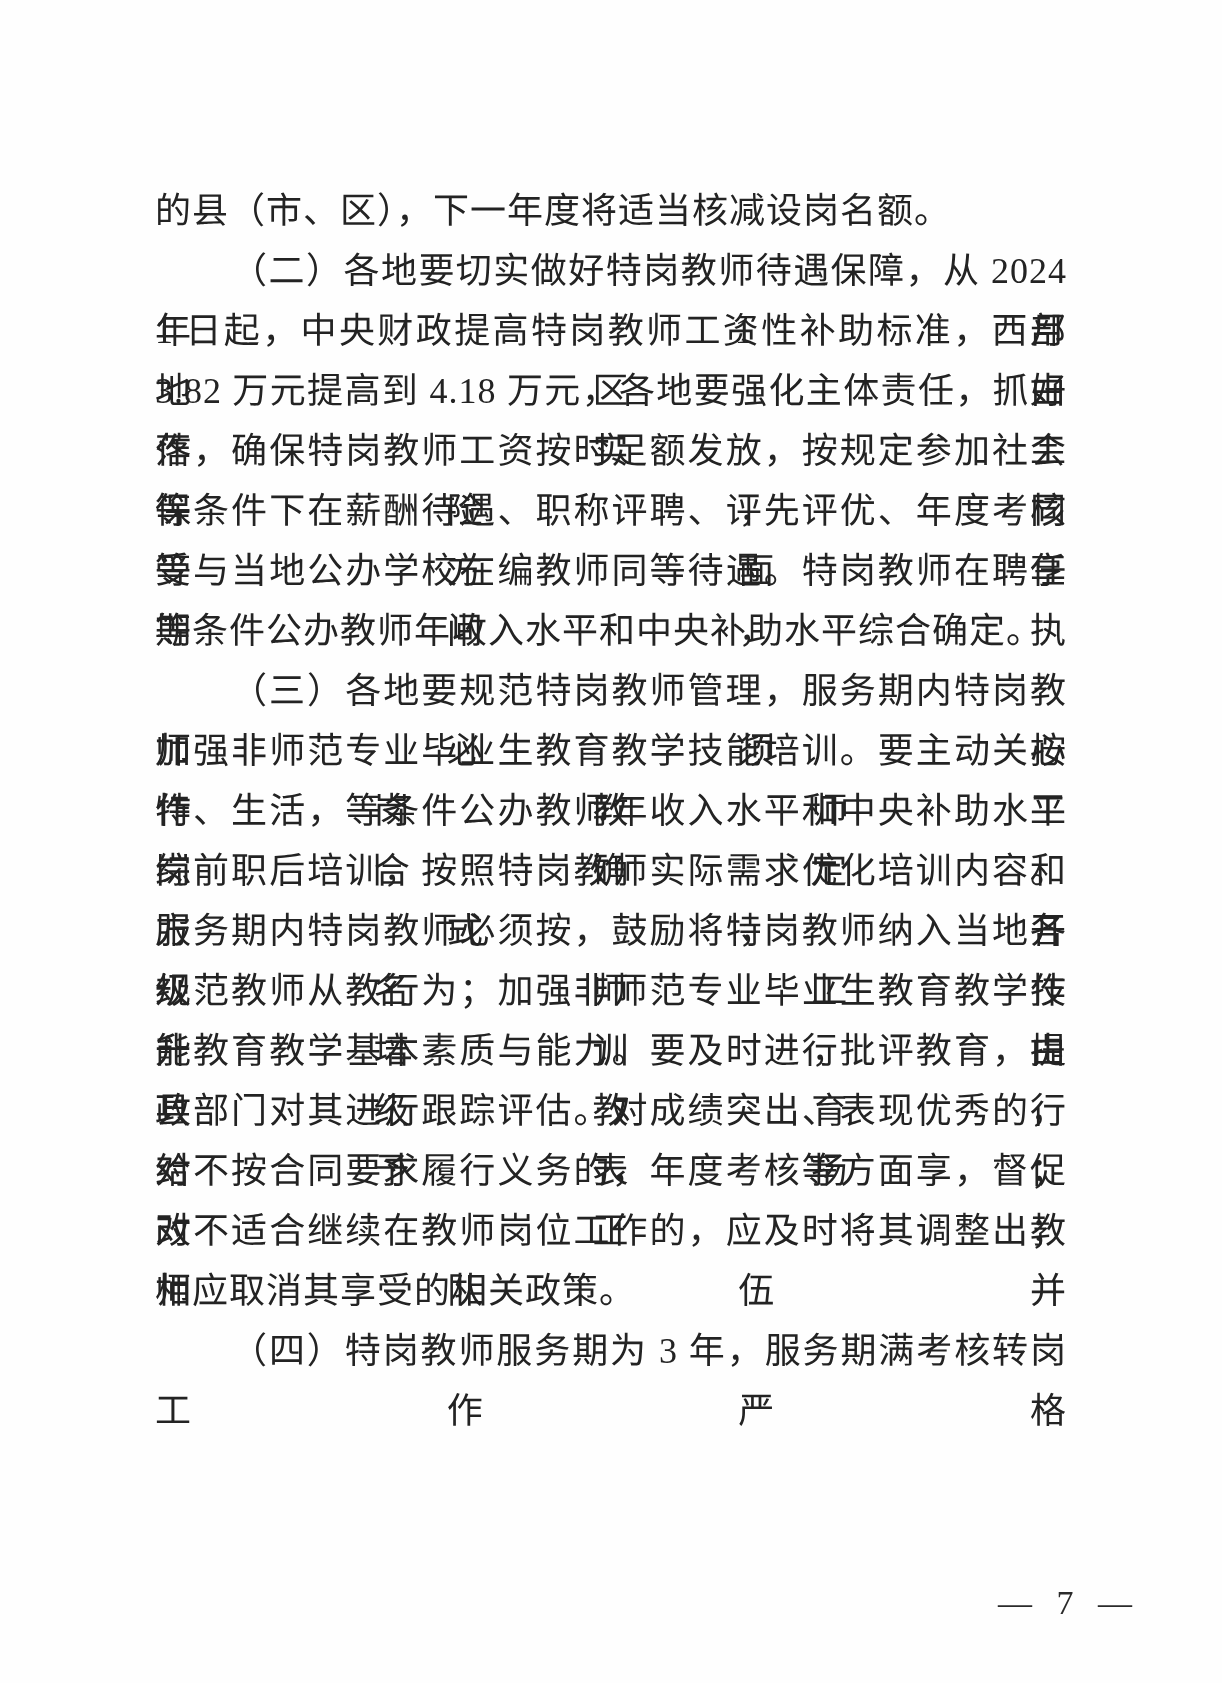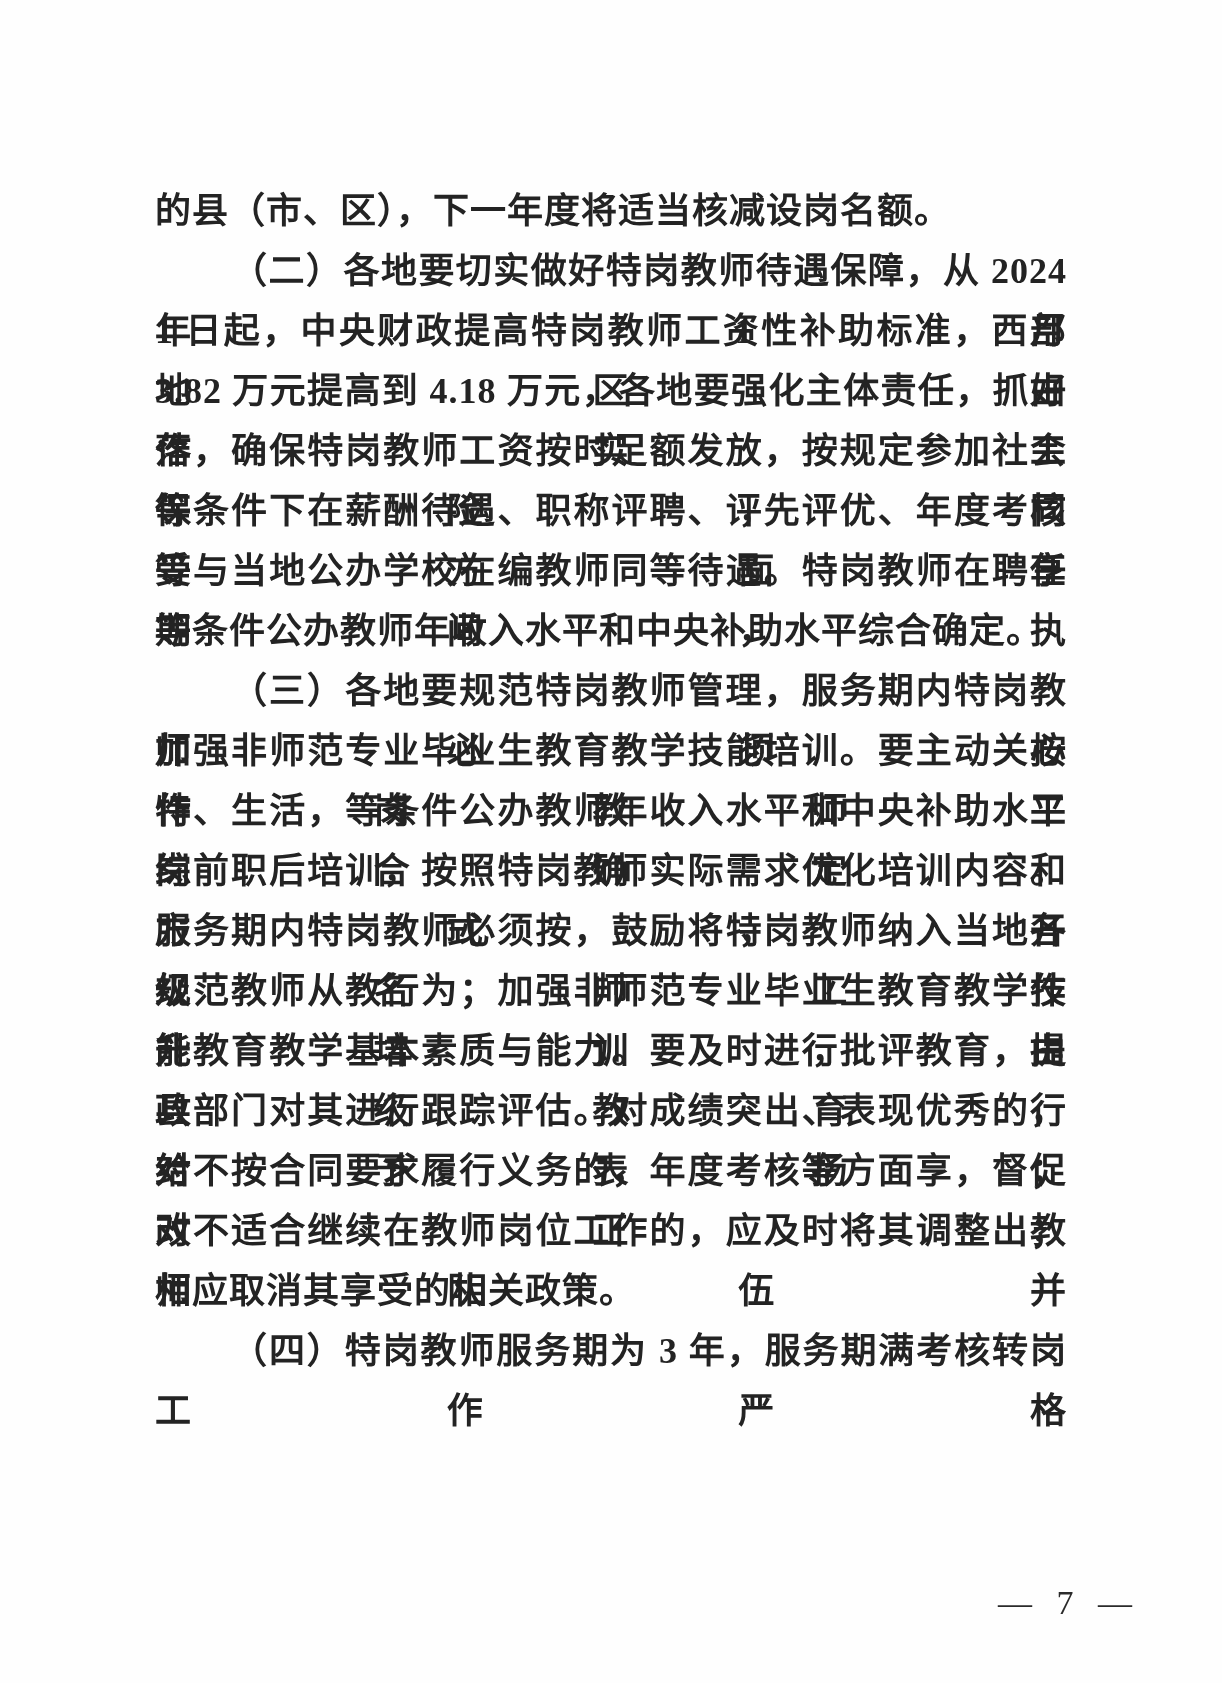--- a/index.html
+++ b/index.html
@@ -27,21 +27,21 @@
     margin: 0;
     padding: 0;
   }
   .line {
     font-size: 36px;
     line-height: 60px;
     height: 60px;
     letter-spacing: 1px;
     text-align: justify;
     white-space: normal;
-    font-weight: 700;
+    font-weight: 400;
     -webkit-font-smoothing: antialiased;
   }
   
   .line.fill {
     text-align-last: justify;
   }
   
   .line.end {
     text-align: left;
     text-align-last: left;

